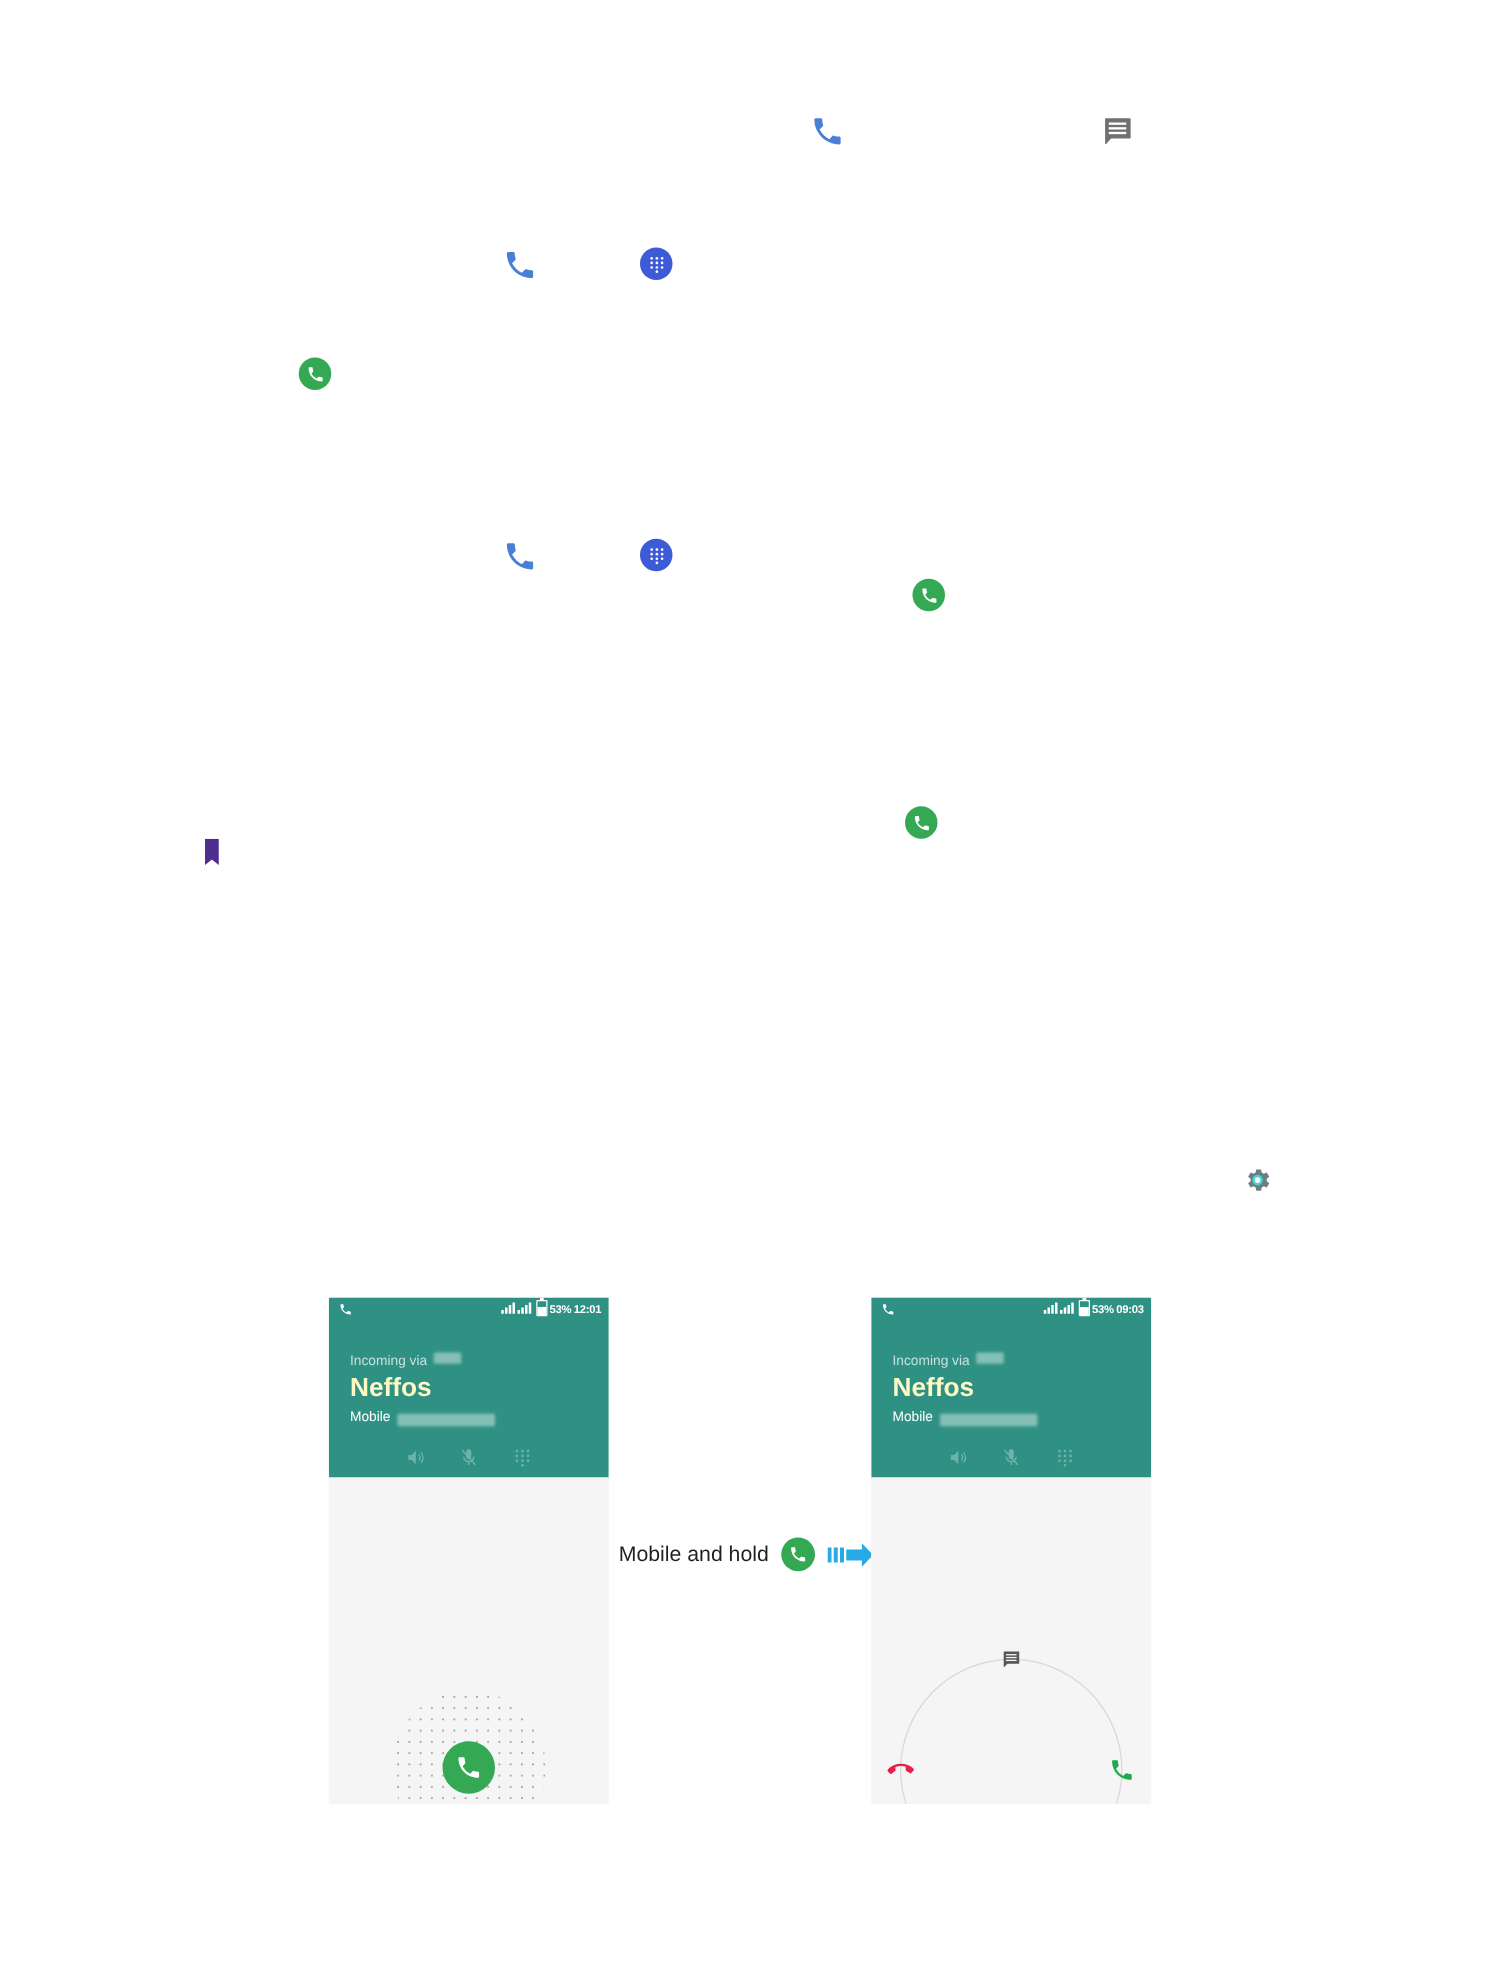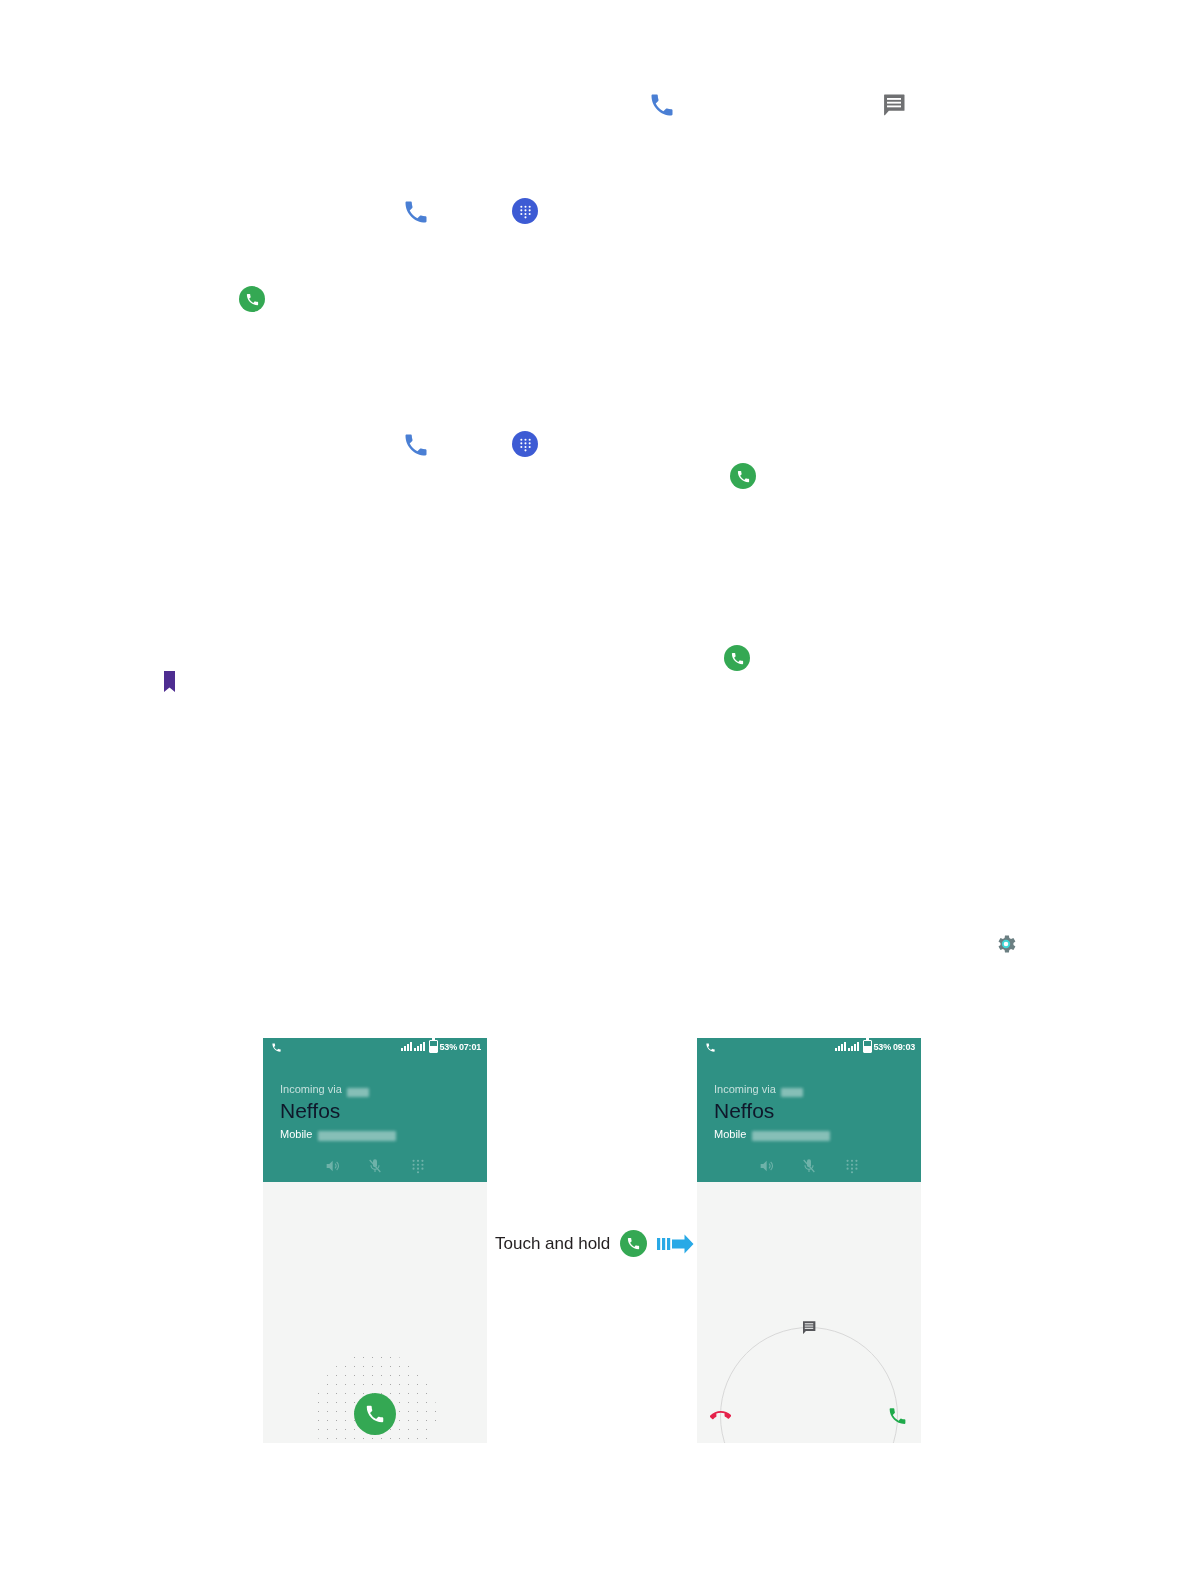--- a/index.html
+++ b/index.html
@@ -122,35 +122,35 @@
     position: absolute;
     left: 17px;
     top: 44px;
     color: #ffffff;
   }
   .incoming-line {
     font-size: 11px;
     color: rgba(255,255,255,0.72);
     line-height: 15px;
     display: flex;
-    align-items: flex-end;
+    align-items: flex-start;
     gap: 5px;
   }
   .redacted {
     display: inline-block;
     height: 9px;
     background: rgba(255,255,255,0.42);
     border-radius: 1px;
     filter: blur(1.4px);
   }
   .caller-name {
     font-size: 21px;
     line-height: 26px;
-    font-weight: 400;
-    color: #0f172a;
+    font-weight: 700;
+    color: #fef9c3;
     margin-top: 1px;
   }
   .mobile-line {
     display: flex;
     align-items: flex-end;
     gap: 6px;
     font-size: 11px;
     color: #ffffff;
     margin-top: 3px;
     line-height: 14px;
@@ -334,21 +334,21 @@
 
   <span class="node" style="left:994px; top:932px;">
     <svg class="ico" width="24" height="24" viewBox="0 0 24 24" aria-hidden="true">
       <path fill="#6b7f82" d="M19.4 13a7.6 7.6 0 0 0 0-2l2-1.6-2-3.4-2.4 1a7.6 7.6 0 0 0-1.7-1l-.4-2.5h-3.9l-.4 2.5c-.6.2-1.2.6-1.7 1l-2.4-1-2 3.4 2 1.6a7.6 7.6 0 0 0 0 2l-2 1.6 2 3.4 2.4-1c.5.4 1.1.8 1.7 1l.4 2.5h3.9l.4-2.5c.6-.2 1.2-.6 1.7-1l2.4 1 2-3.4-2-1.6z"></path>
       <circle cx="12" cy="12" r="4.2" fill="#3fd6d6"></circle>
       <circle cx="12" cy="12" r="2.3" fill="#ffffff"></circle>
     </svg>
   </span>
 
   <div class="caption" style="left:495px; top:1230px;">
-    <span class="caption-text">Touch and hold</span>
+    <span class="caption-text">Mobile and hold</span>
     <span class="call-badge" style="width:27px; height:27px;">
       <svg class="ico" width="15" height="15" viewBox="0 0 24 24" aria-hidden="true">
         <path fill="#ffffff" d="M6.6 10.8a15.1 15.1 0 0 0 6.6 6.6l2.2-2.2c.3-.3.7-.4 1-.2 1.1.4 2.3.6 3.6.6.6 0 1 .4 1 1V20c0 .6-.4 1-1 1C10.6 21 3 13.4 3 4c0-.6.4-1 1-1h3.4c.6 0 1 .4 1 1 0 1.2.2 2.4.6 3.6.1.3 0 .7-.2 1l-2.2 2.2z"></path>
       </svg>
     </span>
     <span class="motion-arrow">
       <svg class="ico" width="37" height="22" viewBox="0 0 37 22" aria-hidden="true">
         <rect x="0" y="5" width="3.2" height="12" fill="#29a9e6"></rect>
         <rect x="5" y="5" width="3.2" height="12" fill="#29a9e6"></rect>
         <rect x="10" y="5" width="3.2" height="12" fill="#29a9e6"></rect>
@@ -375,21 +375,21 @@
               <i></i>
             </span>
           <span class="sig-bars">
               <i></i>
               <i></i>
               <i></i>
               <i></i>
             </span>
           <span class="batt"></span>
           <span>53%</span>
-          <span>07:01</span>
+          <span>12:01</span>
         </span>
       </div>
 
       <div class="caller-block">
         <div class="incoming-line">
           <span>Incoming via</span>
           <span class="redacted" style="width:22px;"></span>
         </div>
         <div class="caller-name">Neffos</div>
         <div class="mobile-line">

